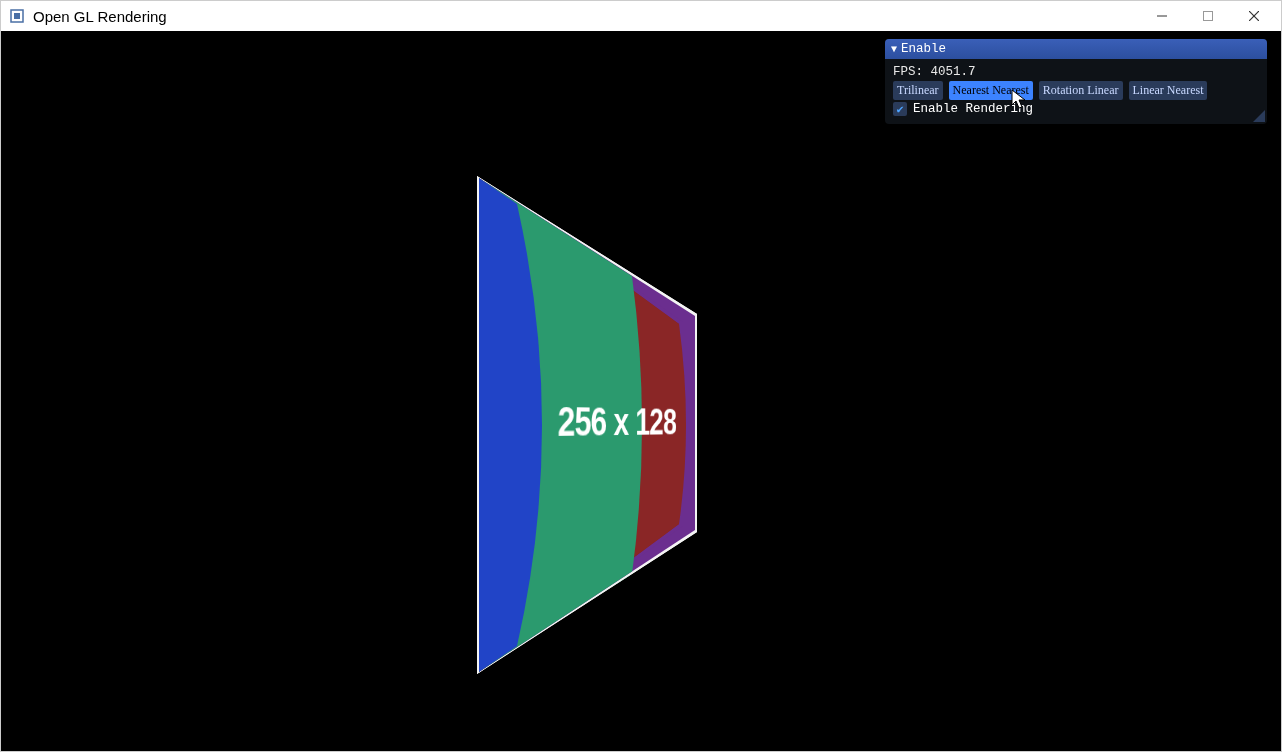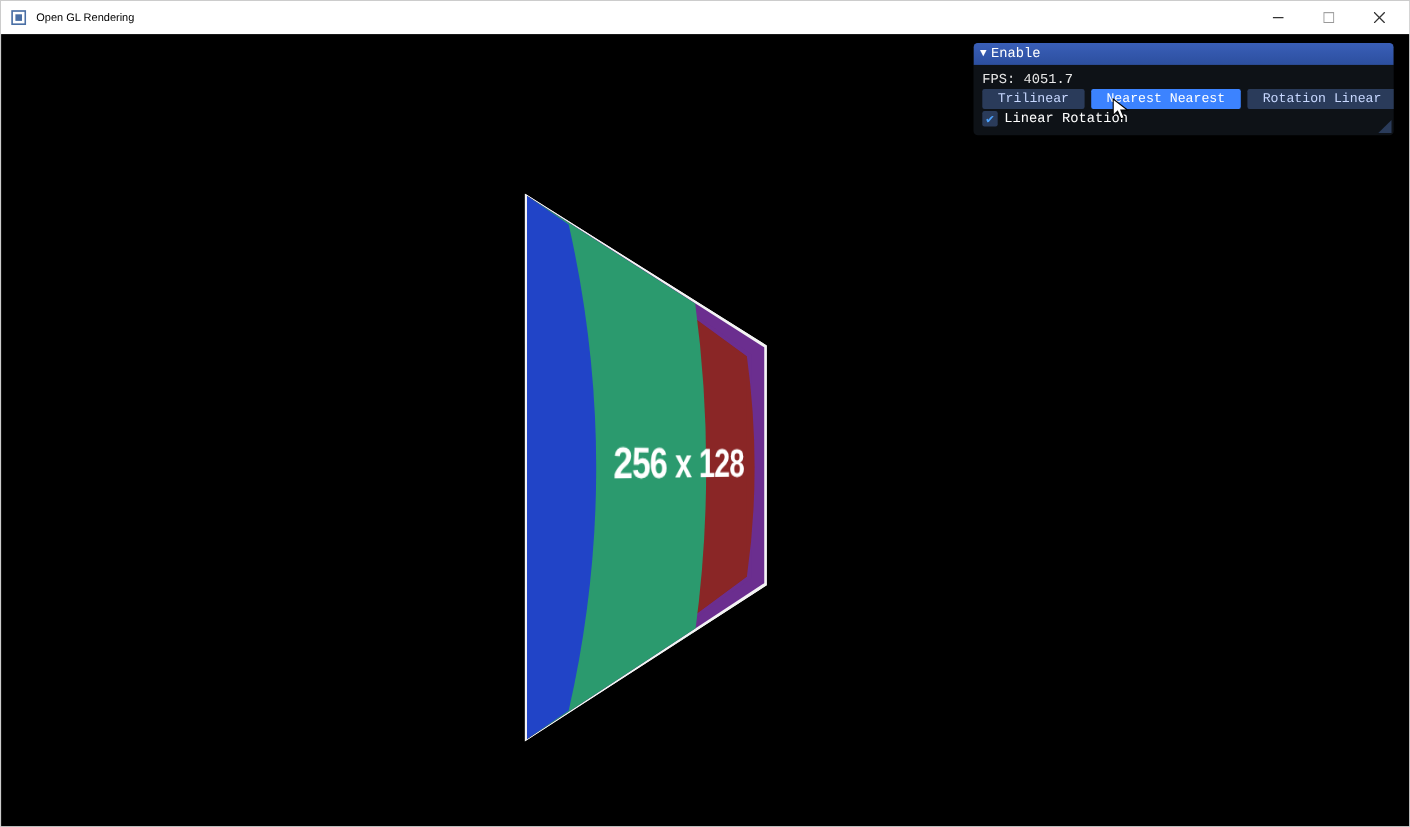--- a/index.html
+++ b/index.html
@@ -28,21 +28,21 @@
     }
     .titlebar-icon {
       width: 16px;
       height: 16px;
       margin: 0 8px 0 4px;
       display: flex;
       align-items: center;
       justify-content: center;
     }
     .titlebar-title {
-      font-size: 10px;
+      font-size: 15px;
       color: #000;
       flex: 1;
     }
     .window-controls {
       display: flex;
       height: 100%;
     }
     .win-btn {
       width: 46px;
       height: 100%;
@@ -114,30 +114,30 @@
     }
     .fps-line { color: #e8e8e8; }
     .btn-row {
       display: flex;
       gap: 6px;
       flex-wrap: nowrap;
     }
     .imgui-btn {
       background: #2a3b5a;
       color: #c8d8ff;
-      padding: 2px 14px;
+      padding: 2px 4px;
       border-radius: 2px;
       cursor: pointer;
-      font-family: Liberation Mono, monospace;
+      font-family: Liberation Serif, serif;
       font-size: 12px;
       white-space: nowrap;
     }
     .imgui-btn.active {
       background: #3c83ff;
-      color: #ffffff;
+      color: #000000;
     }
     .check-row {
       display: flex;
       align-items: center;
       gap: 6px;
     }
     .checkbox {
       width: 14px;
       height: 14px;
       background: #2a3b5a;
@@ -254,21 +254,21 @@
           <span>4051.7</span>
         </div>
         <div class="btn-row">
           <span class="imgui-btn">Trilinear</span>
           <span class="imgui-btn active">Nearest Nearest</span>
           <span class="imgui-btn">Rotation Linear</span>
           <span class="imgui-btn">Linear Nearest</span>
         </div>
         <div class="check-row">
           <span class="checkbox">✔</span>
-          <span>Linear Rotation</span>
+          <span>Enable Rendering</span>
         </div>
       </div>
       <div class="resize-grip"></div>
     </div>
 
     <svg class="cursor" width="18" height="22" viewBox="0 0 18 22">
       <path d="M1,1 L1,16 L5,12 L8,19 L11,18 L8,11 L14,11 Z" fill="#fff" stroke="#000" stroke-width="1"></path>
     </svg>
 
   </div>

